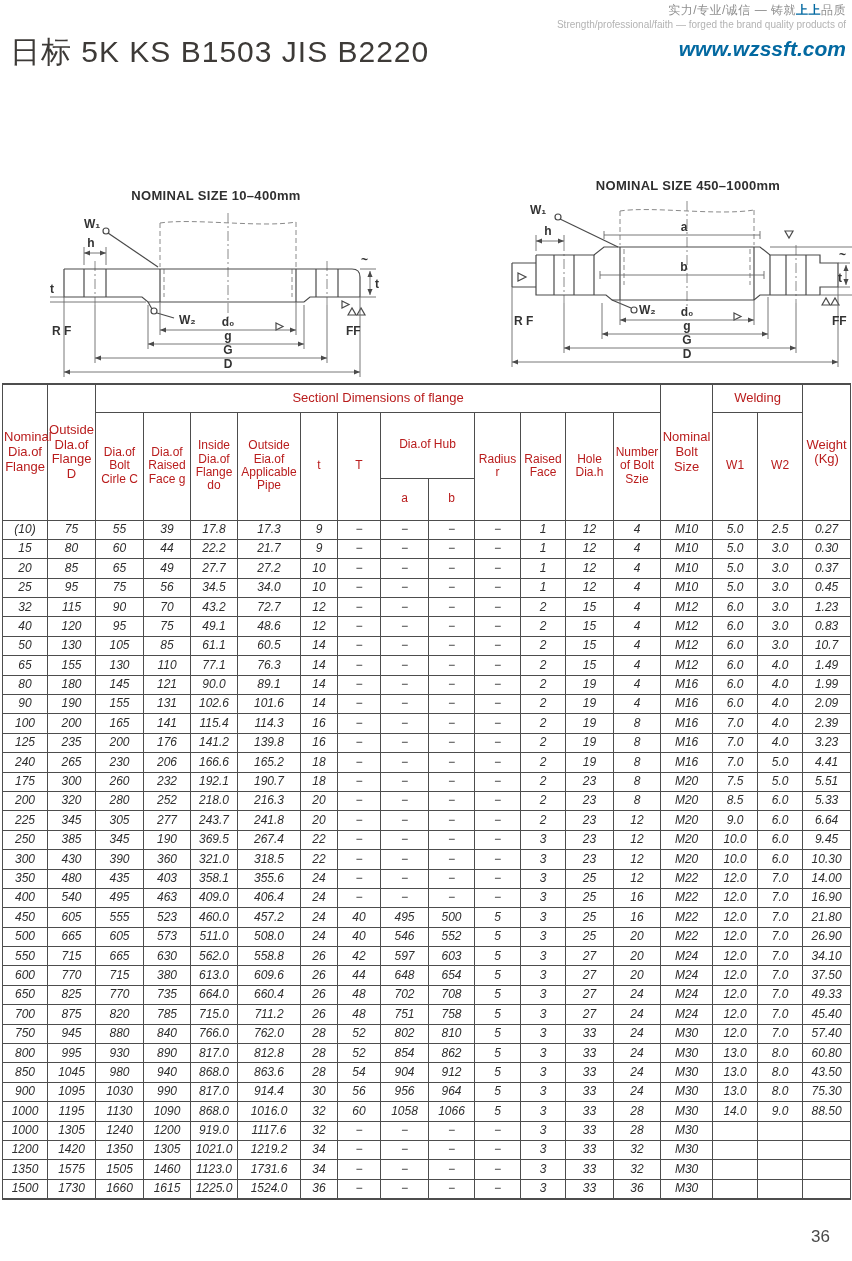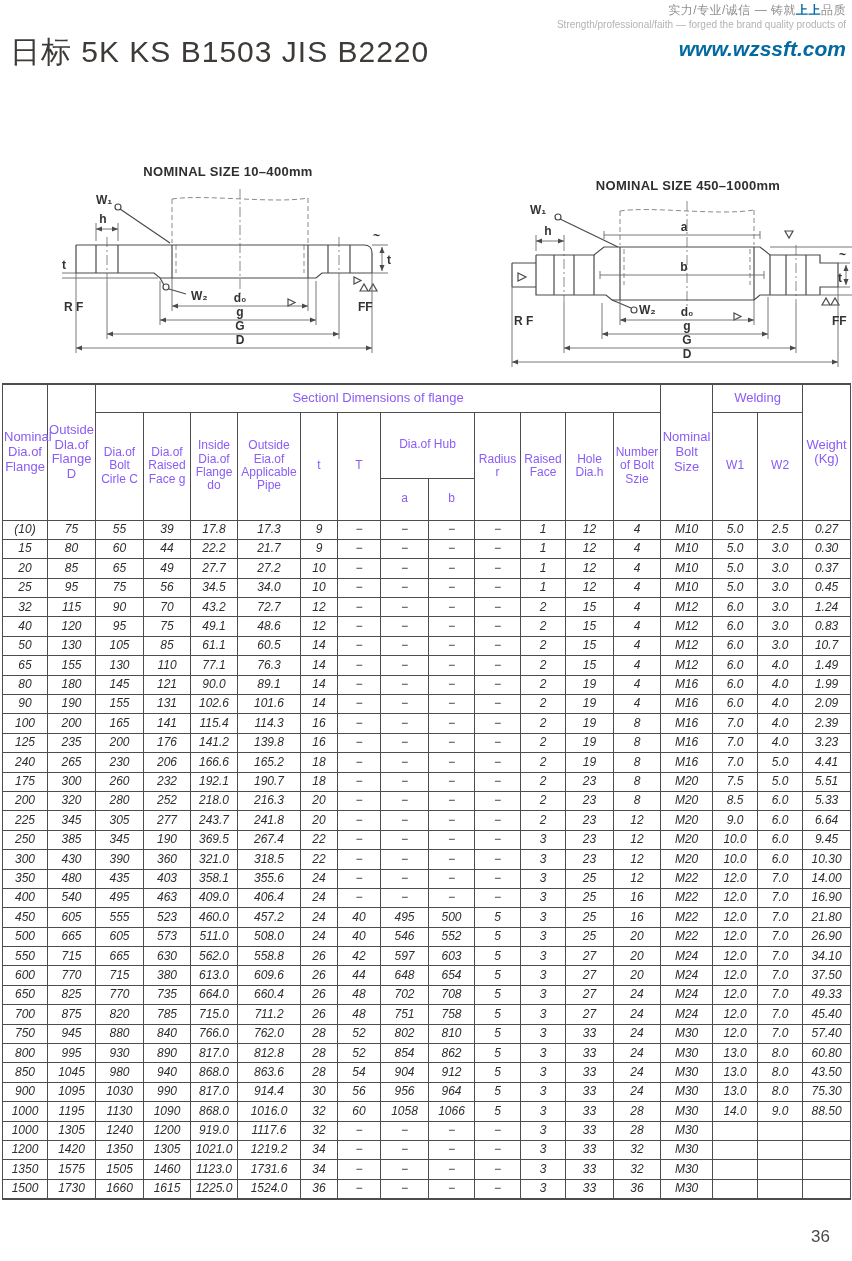--- a/index.html
+++ b/index.html
@@ -15,37 +15,37 @@
   .brand .cn b { color:#0369a1; }
   .brand .en { font-size:10px; color:#b3b3b3; margin-top:1px; }
   .brand .url { font-size:21px; font-style:italic; font-weight:bold; color:#0369a1; margin-top:4px; }
 
   
   .page-title { position:absolute; top:32px; left:10px; font-size:30px; color:#3d3a37; letter-spacing:1px; }
 
   
   .diagram { position:absolute; }
   .diagram .dtitle { font-size:13px; font-weight:bold; color:#2f2f2f; text-align:center; margin-bottom:4px; letter-spacing:0.3px; }
-  .diag-left  { top:164px; left:48px;  width:336px;margin-left:12px; }
+  .diag-left  { top:188px; left:48px;  width:336px; }
   .diag-right { top:178px; left:502px; width:372px; }
   svg text { font-family:"Liberation Sans", sans-serif; font-size:12px; font-weight:bold; fill:#333; }
   svg text.dim { font-size:12px; }
 
   
   table.flange {
     position:absolute; top:383px; left:2px; width:848px;
     border-collapse:collapse; table-layout:fixed;
     font-size:12px; color:#2e2e2e;
     border:1px solid #4d4d4d; border-top:2.5px solid #4d4d4d; border-bottom:2px solid #4d4d4d;
   }
   table.flange th, table.flange td {
     border:1px solid #4d4d4d; text-align:center; vertical-align:middle;
     padding:0 1px; font-weight:normal; line-height:1.12;
   }
-  table.flange thead th { font-size:12px; color:#8b5cf6; }
+  table.flange thead th { font-size:12px; color:#b91c1c; }
   thead tr.group th { height:28px; font-size:13px; }
   thead tr.main  th { height:66px; }
   thead tr.sub   th { height:42px; }
   tbody tr { height:19.4px;font-style:italic; }
   tbody td { white-space:nowrap; overflow:hidden; }
 
   
   .page-num { position:absolute; right:22px; bottom:14px; font-size:17px; color:#4a4a4a; }
 </style>
 </head>
@@ -361,21 +361,21 @@
         <td>−</td>
         <td>−</td>
         <td>−</td>
         <td>−</td>
         <td>2</td>
         <td>15</td>
         <td>4</td>
         <td>M12</td>
         <td>6.0</td>
         <td>3.0</td>
-        <td>1.24</td>
+        <td>1.23</td>
       </tr>
       <tr>
         <td>40</td>
         <td>120</td>
         <td>95</td>
         <td>75</td>
         <td>49.1</td>
         <td>48.6</td>
         <td>12</td>
         <td>−</td>

